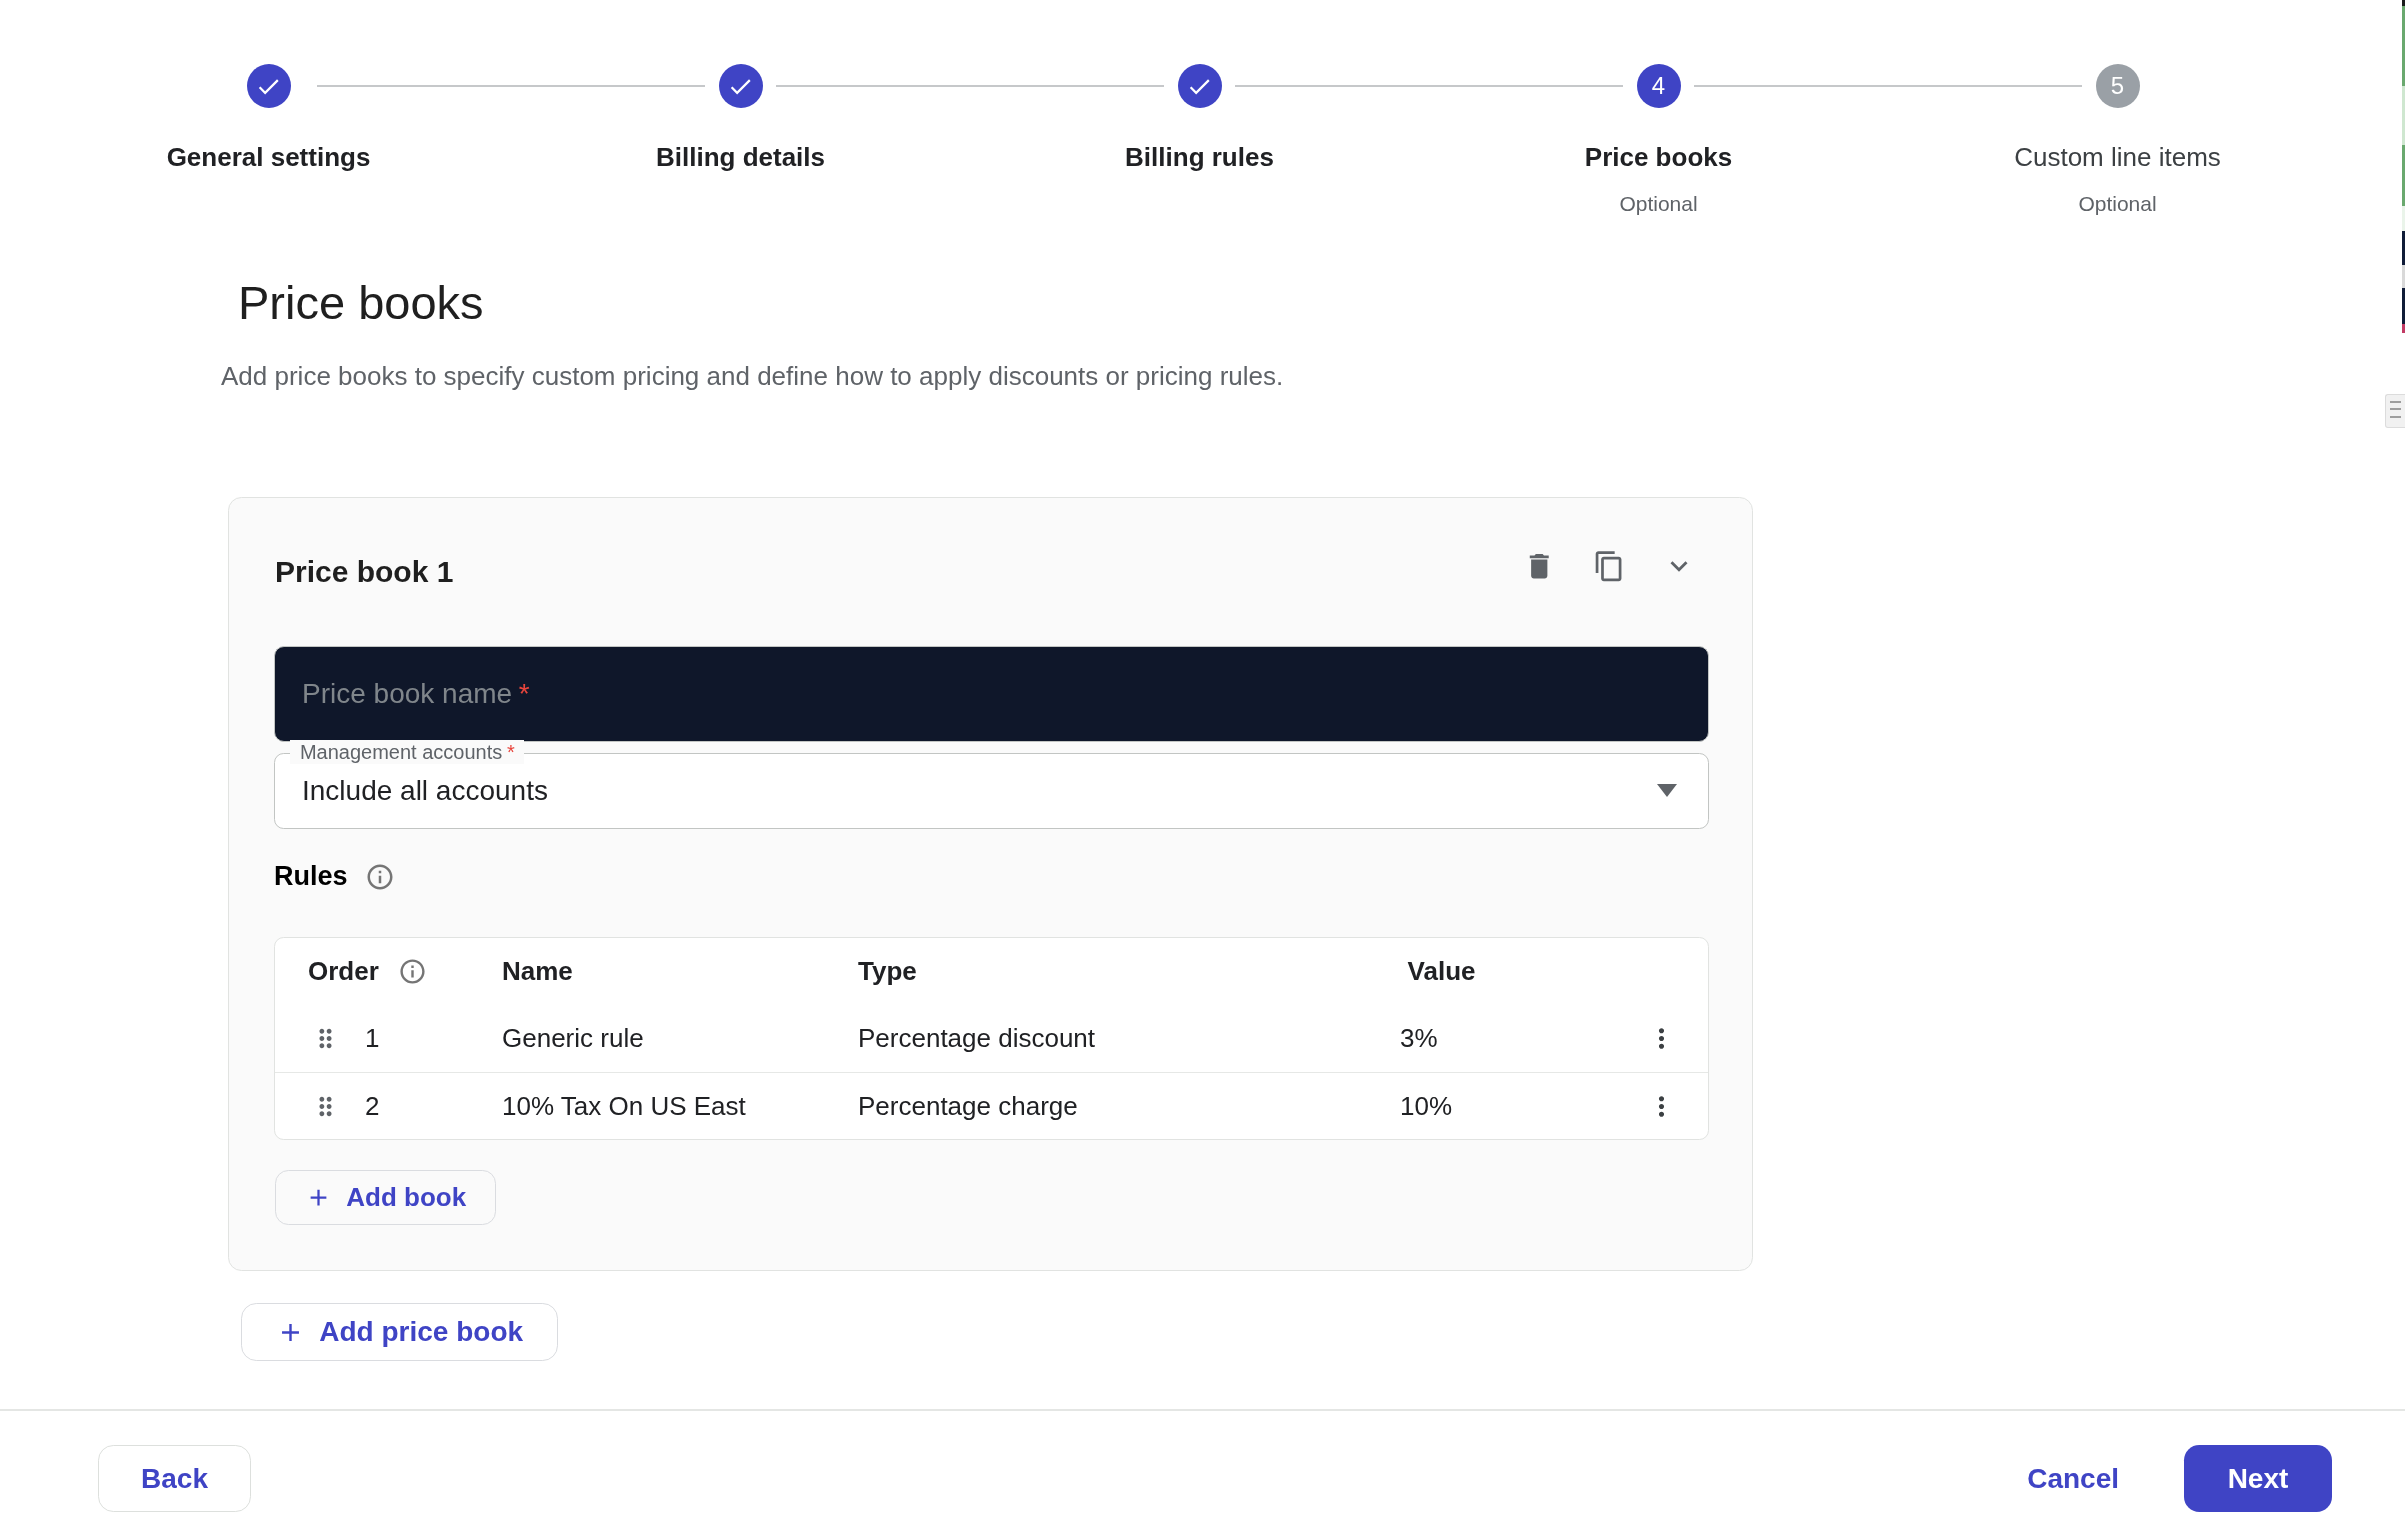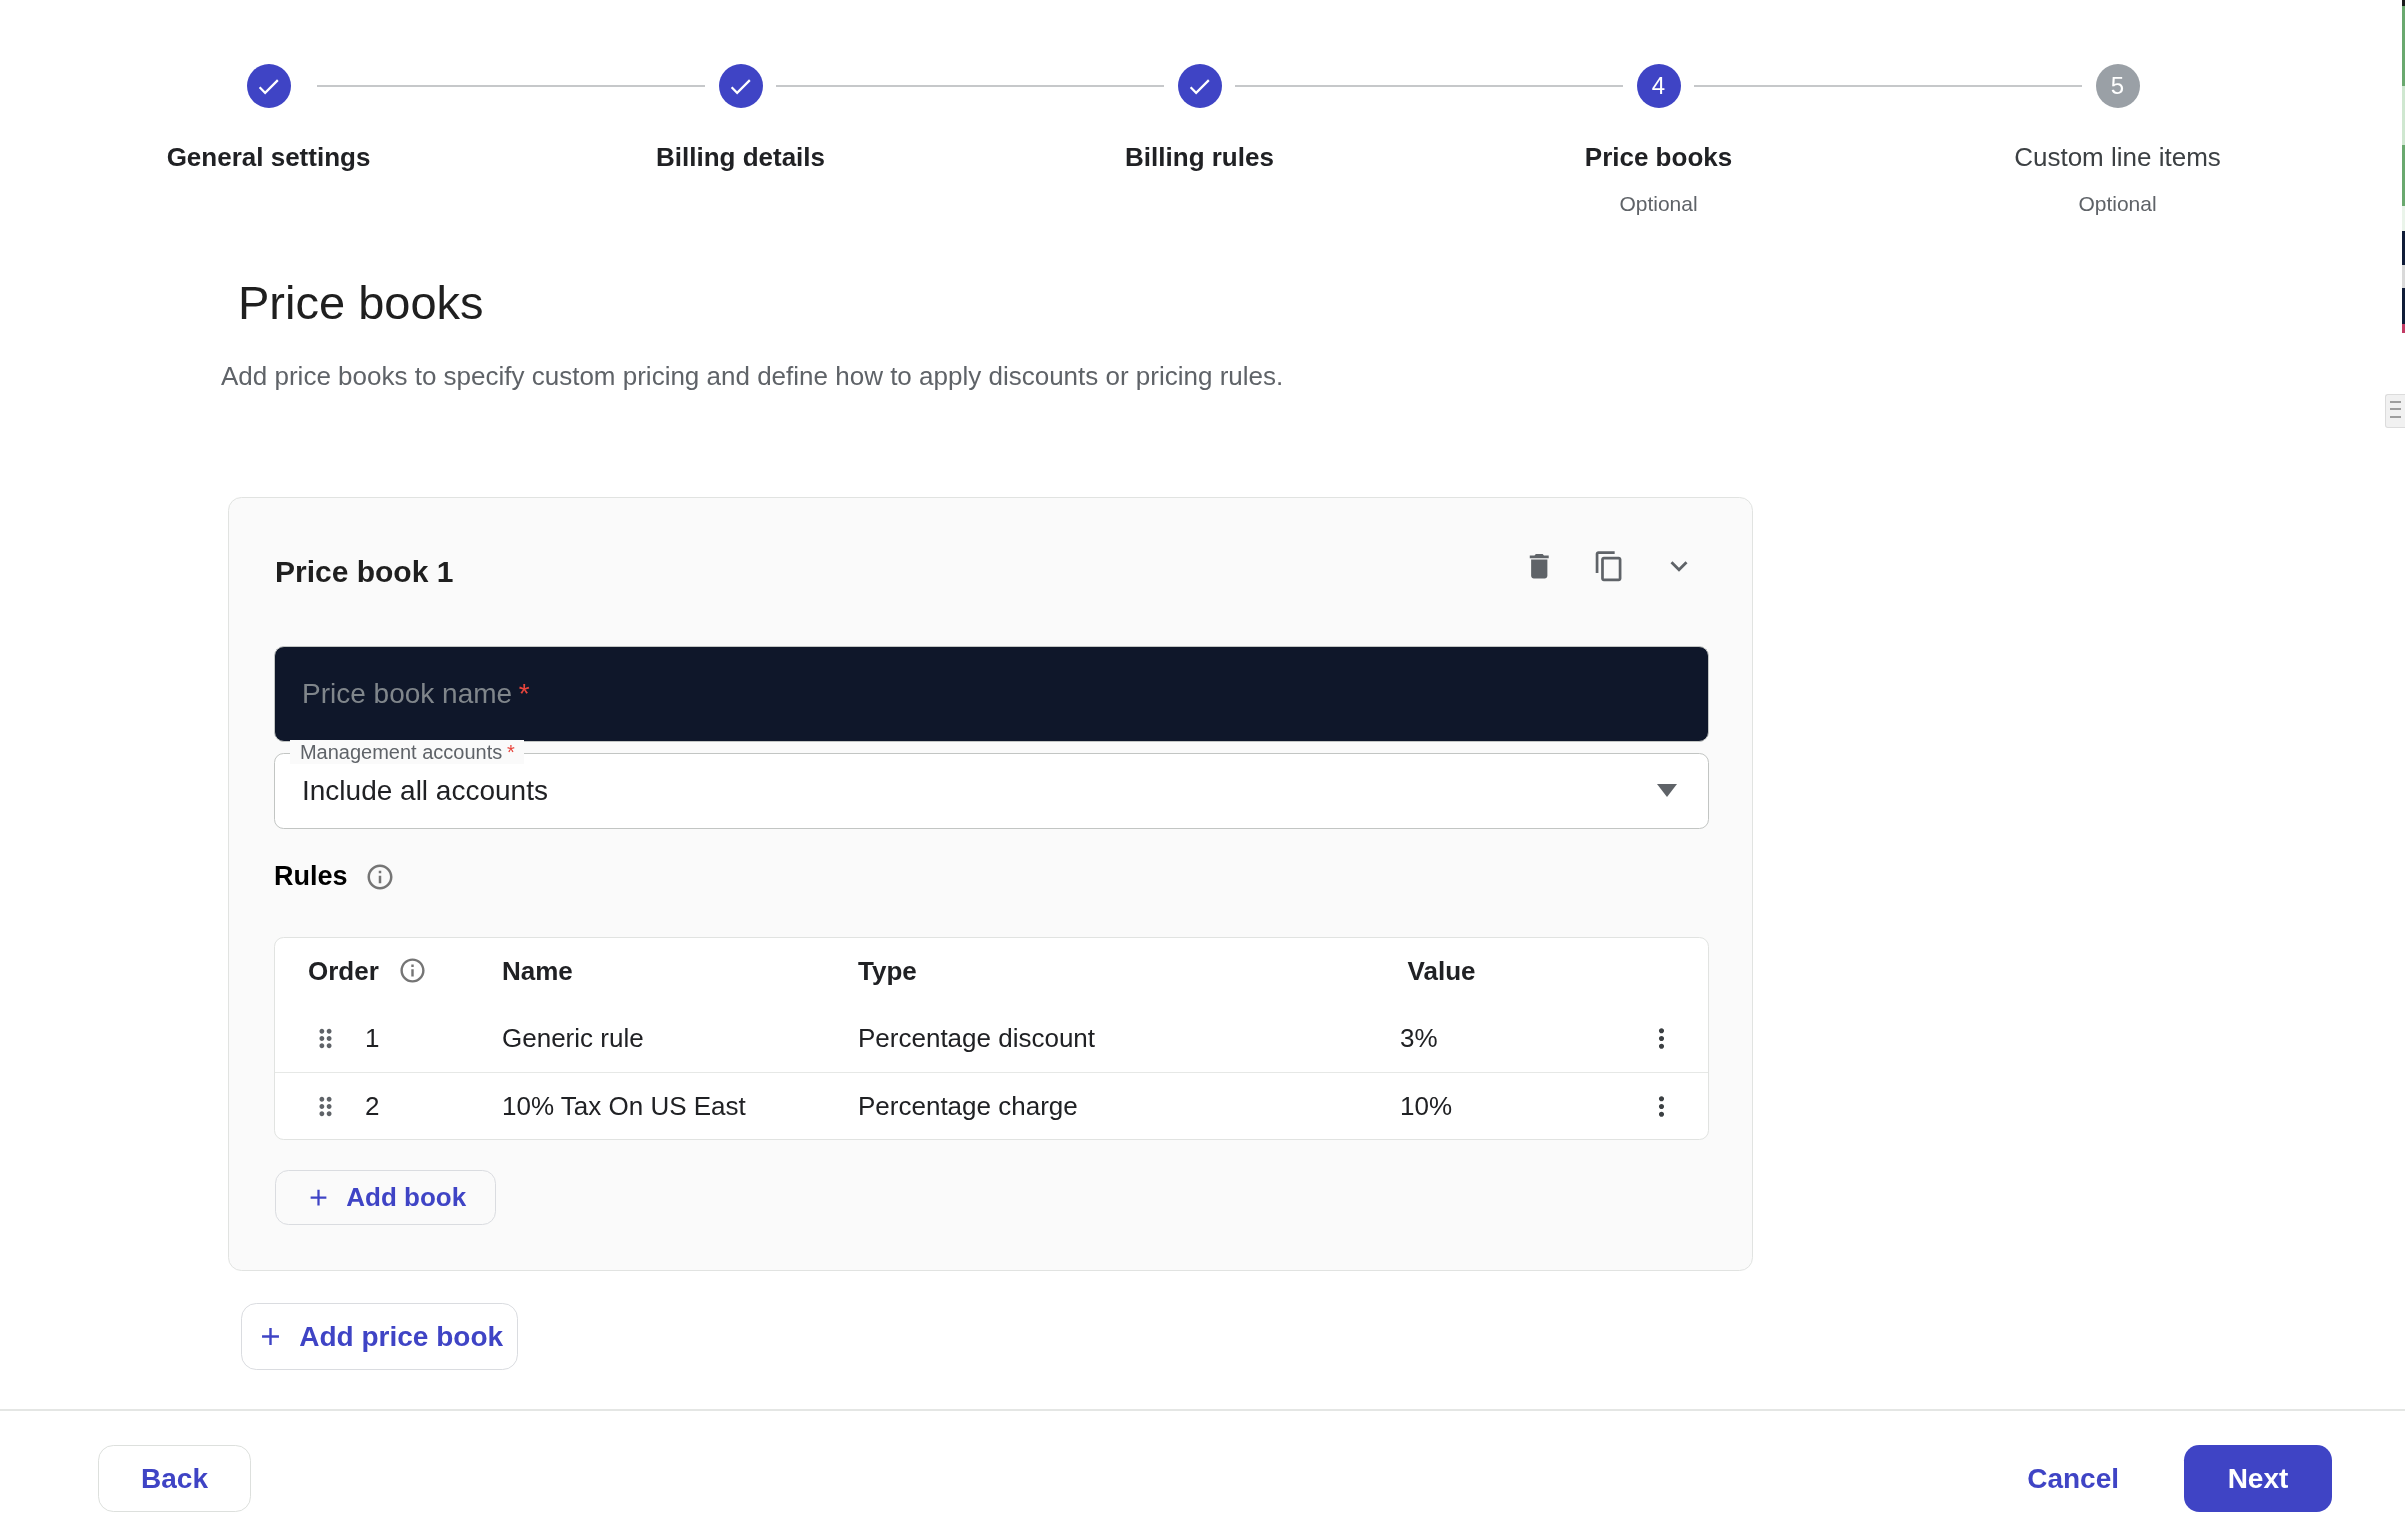--- a/index.html
+++ b/index.html
@@ -78,39 +78,39 @@
   .info-icon svg { fill: #757575; }
 
   
   .rules-table {
     position: absolute; left: 45px; top: 439px; width: 1435px;
     background: #fff; border: 1.9px solid #e1e3e1; border-radius: 9.6px; overflow: hidden;
   }
   .t-row { display: grid; grid-template-columns: 227px 356px 542px 214px 1fr; align-items: center; height: 67px; }
   .t-row + .t-row { border-top: 1.9px solid #e6e8e6; }
   .t-head { font-weight: 700; font-size: 26px; color: #1f1f1f; }
-  .t-head .cell-order { padding-left: 33px; display: flex; align-items: flex-start; gap: 19px; }
+  .t-head .cell-order { padding-left: 33px; display: flex; align-items: center; gap: 19px; }
   .t-head .cell-value { padding-left: 7.6px; }
   .t-row .cell { font-size: 26px; color: #202124; }
   .cell-ordernum { padding-left: 36px; display: flex; align-items: center; gap: 25px; }
   .drag-handle { background: none; border: none; padding: 0; display: flex; cursor: grab; }
   .drag-handle svg { fill: #5f6368; }
   .cell-kebab { display: flex; justify-content: center; }
   .kebab-btn { background: none; border: none; padding: 0; width: 38px; height: 38px; display: flex; align-items: center; justify-content: center; cursor: pointer; }
   .kebab-btn svg { fill: #3c4043; }
 
   
   .ghost-btn {
     border: 1.9px solid #dadce0; background: transparent; color: var(--accent);
     font-family: inherit; font-weight: 700; display: inline-flex; align-items: center;
     justify-content: center; gap: 14.3px; cursor: pointer;
   }
   .ghost-btn svg { fill: var(--accent); }
   .add-rule-btn { position: absolute; left: 46px; top: 672px; height: 55px; padding: 0 29px; border-radius: 13.4px; font-size: 26px; }
-  .add-book-btn { position: absolute; left: 241px; top: 1303px; height: 67px; padding: 0 14px; border-radius: 15.3px; font-size: 28px; background: #fff; }
+  .add-book-btn { position: absolute; left: 241px; top: 1303px; height: 58px; padding: 0 34px; border-radius: 15.3px; font-size: 28px; background: #fff; }
 
   
   .footer-divider { position: absolute; left: 0; top: 1409px; width: 2405px; height: 1.9px; background: #e4e6e4; }
   .back-btn {
     position: absolute; left: 98px; top: 1445px; width: 153px; height: 67px;
     background: #fff; border: 1.9px solid #dde0dd; border-radius: 15.3px;
     color: var(--accent); font-family: inherit; font-size: 28px; font-weight: 700; cursor: pointer;
   }
   .footer-right { position: absolute; top: 1445px; right: 73px; height: 67px; display: flex; align-items: center; gap: 59px; }
   .cancel-btn { background: none; border: none; color: var(--accent); font-family: inherit; font-size: 28px; font-weight: 700; cursor: pointer; }

